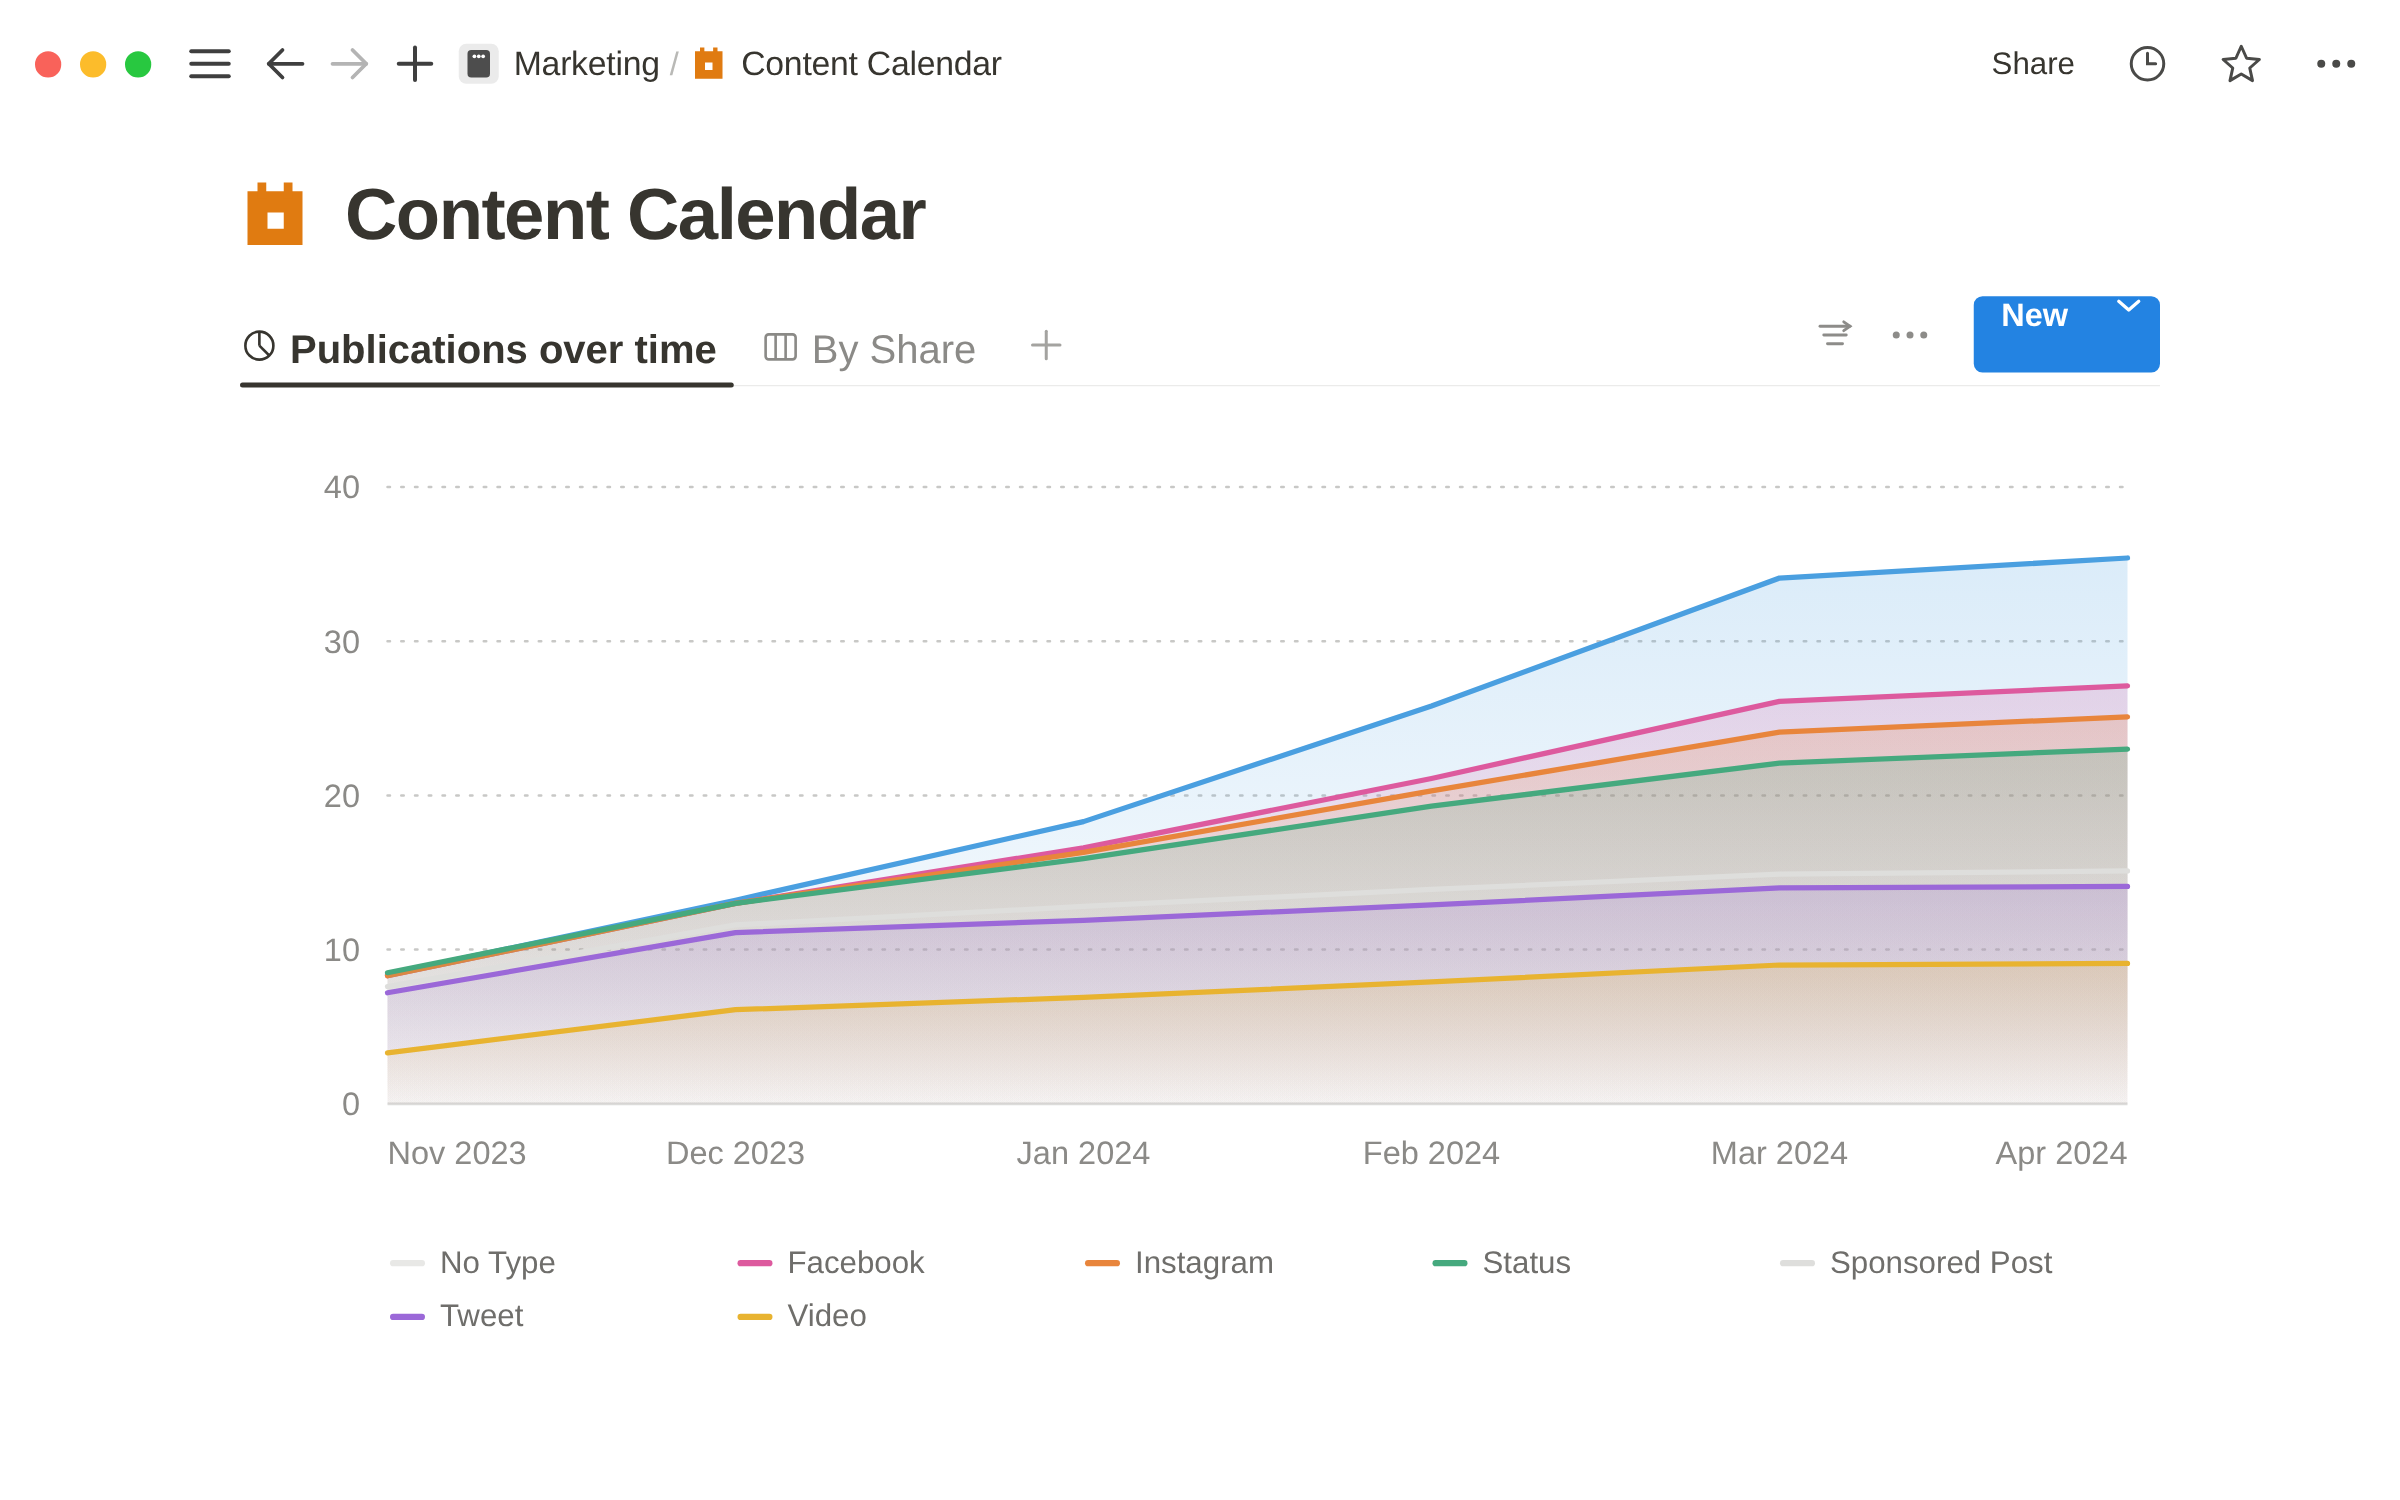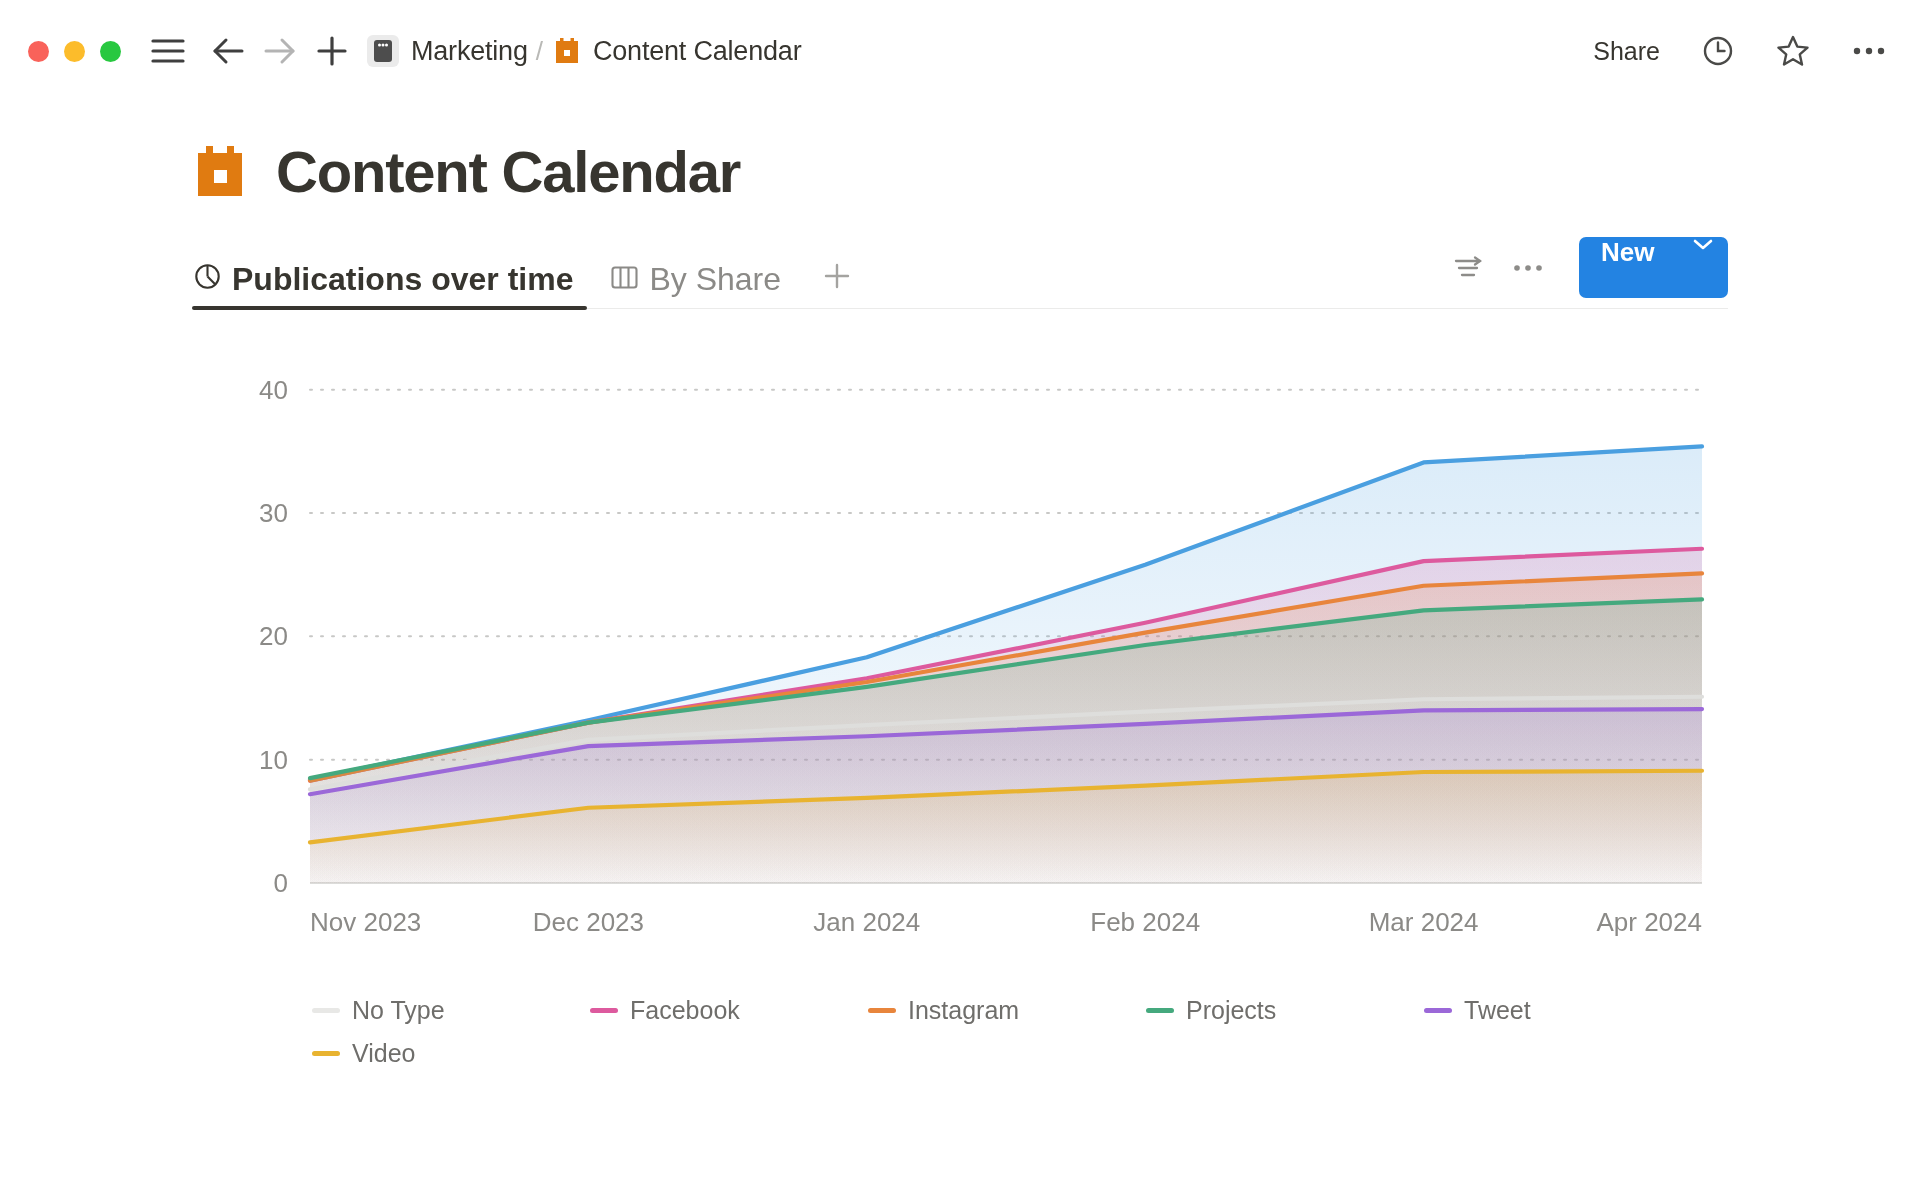--- a/index.html
+++ b/index.html
@@ -390,21 +390,25 @@
           <div class="legend-item">
             <span class="legend-swatch" style="background: rgb(221, 90, 158);"></span>
             <span class="legend-label">Facebook</span>
           </div>
           <div class="legend-item">
             <span class="legend-swatch" style="background: rgb(232, 133, 60);"></span>
             <span class="legend-label">Instagram</span>
           </div>
           <div class="legend-item">
             <span class="legend-swatch" style="background: rgb(69, 169, 126);"></span>
-            <span class="legend-label">Projects</span>
+            <span class="legend-label">Status</span>
+          </div>
+          <div class="legend-item">
+            <span class="legend-swatch" style="background: rgb(222, 222, 220);"></span>
+            <span class="legend-label">Sponsored Post</span>
           </div>
           <div class="legend-item">
             <span class="legend-swatch" style="background: rgb(155, 104, 216);"></span>
             <span class="legend-label">Tweet</span>
           </div>
           <div class="legend-item">
             <span class="legend-swatch" style="background: rgb(232, 179, 48);"></span>
             <span class="legend-label">Video</span>
           </div>
         </div>

